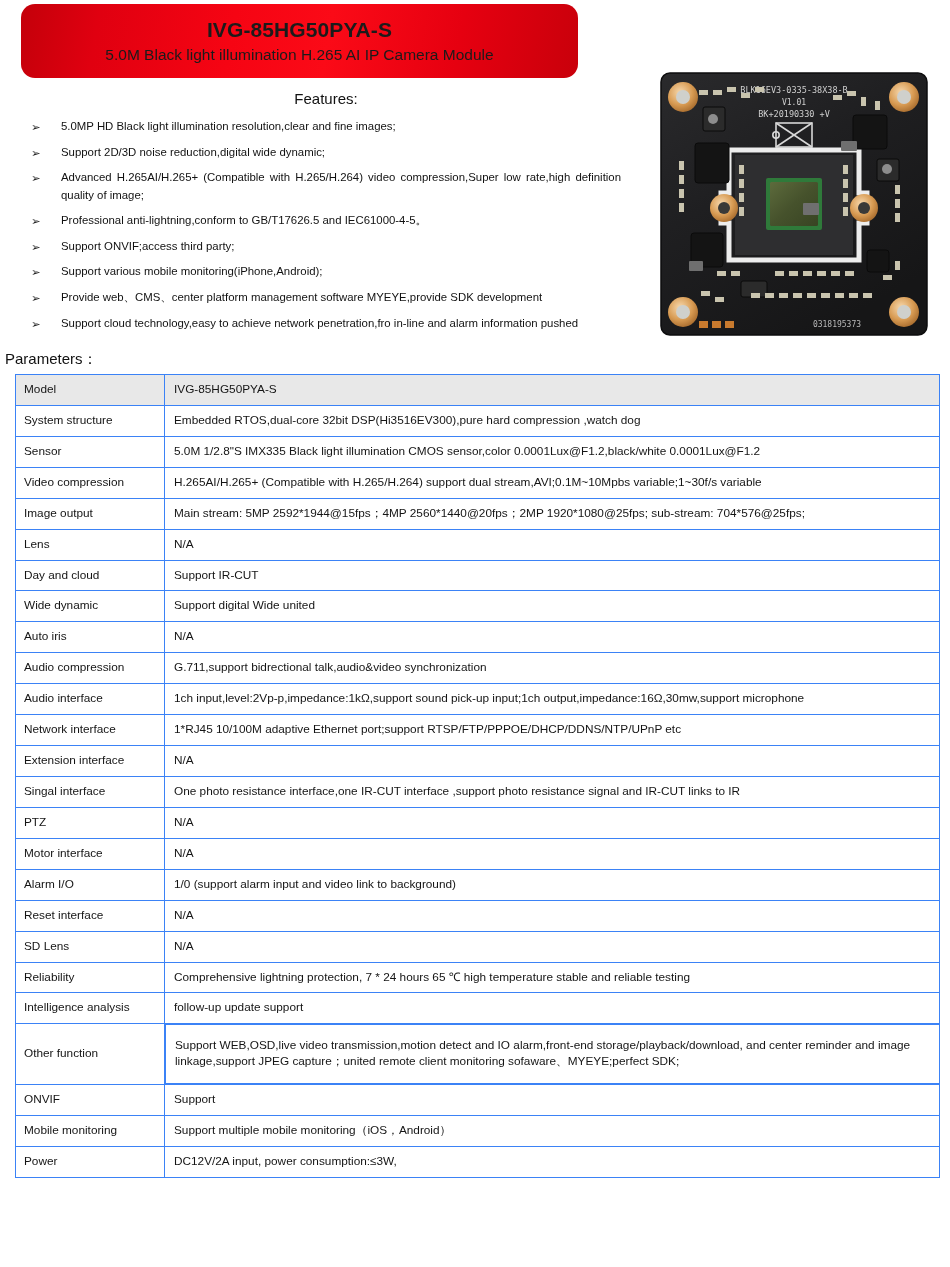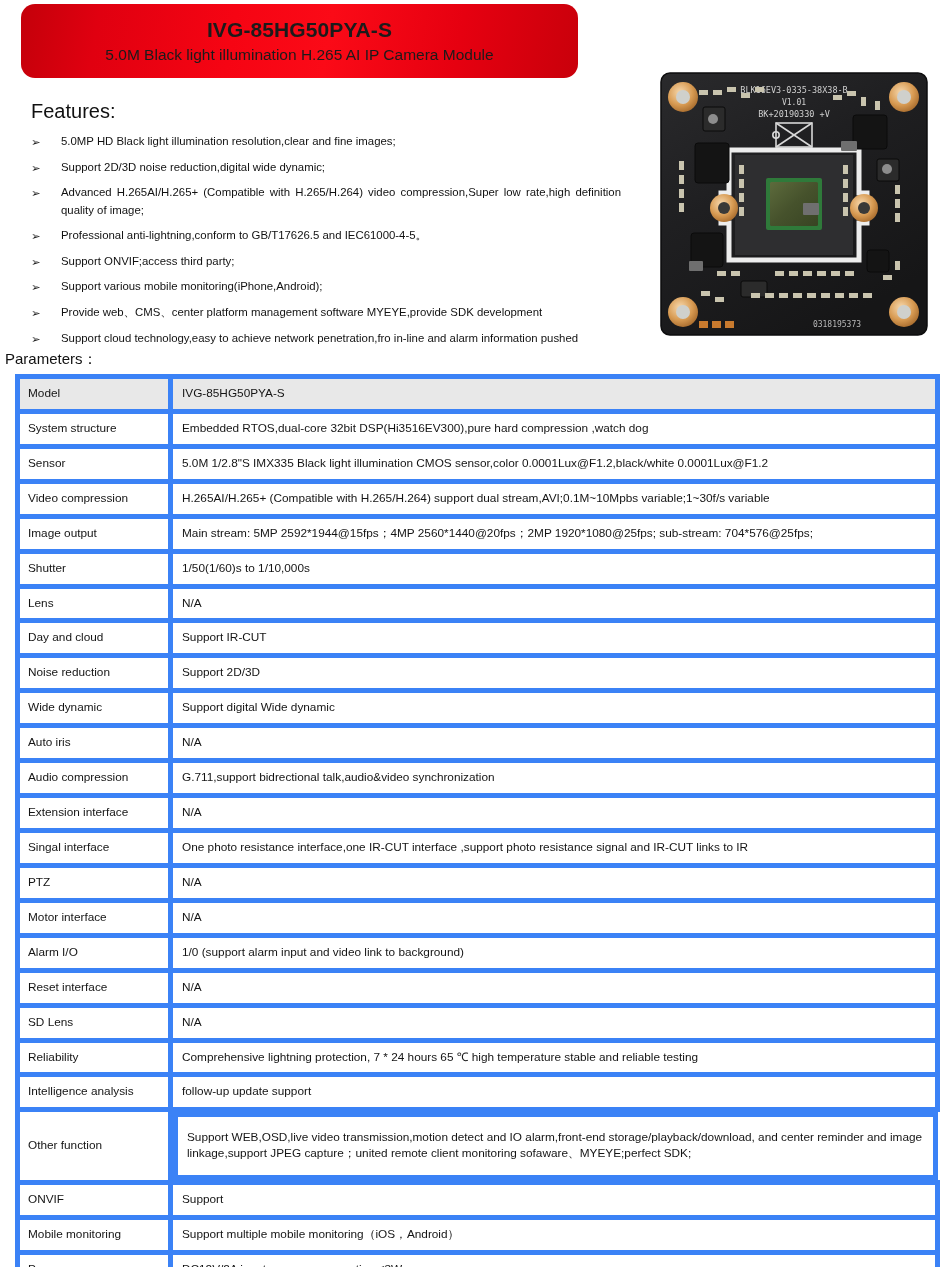--- a/index.html
+++ b/index.html
@@ -53,24 +53,25 @@
   }
 
   
   .features {
     position: absolute;
     left: 31px;
     top: 90px;
     width: 590px;
   }
   .features-heading {
-    font-size: 20px;
+    font-size: 15px;
     color: #111;
-    margin: 9px 0 10px 0;
+    margin: 0 0 10px 0;
     line-height: 1.2;
+    text-align: center;
   }
   .feature-row {
     display: flex;
     align-items: flex-start;
     margin-bottom: 8px;
   }
   .feature-bullet {
     width: 30px;
     flex: 0 0 30px;
     font-size: 11.5px;
@@ -113,21 +114,21 @@
   .spec-table {
     position: absolute;
     left: 15px;
     top: 374px;
     width: 925px;
     border-collapse: collapse;
     table-layout: fixed;
     background: #fff;
   }
   .spec-table td {
-    border: 5px solid #3b82f6;
+    border: 1px solid #3b82f6;
     font-size: 11.8px;
     color: #141414;
     vertical-align: middle;
     line-height: 1.35;
   }
   .spec-table td.k {
     width: 140px;
     padding: 7px 0 7px 8px;
   }
   .spec-table td.v {
@@ -343,46 +344,46 @@
       </tr>
       <tr>
         <td class="k">Video compression</td>
         <td class="v">H.265AI/H.265+ (Compatible with H.265/H.264)   support dual stream,AVI;0.1M~10Mpbs variable;1~30f/s variable</td>
       </tr>
       <tr>
         <td class="k">Image output</td>
         <td class="v">Main stream: 5MP 2592*1944@15fps；4MP 2560*1440@20fps；2MP 1920*1080@25fps; sub-stream: 704*576@25fps;</td>
       </tr>
       <tr>
-        <td class="k">Shutter</td>
-        <td class="v">1/50(1/60)s to 1/10,000s</td>
-      </tr>
-      <tr>
         <td class="k">Lens</td>
         <td class="v">N/A</td>
       </tr>
       <tr>
         <td class="k">Day and cloud</td>
         <td class="v">Support IR-CUT</td>
       </tr>
       <tr>
-        <td class="k">Noise reduction</td>
-        <td class="v">Support 2D/3D</td>
-      </tr>
-      <tr>
         <td class="k">Wide dynamic</td>
-        <td class="v">Support digital Wide dynamic</td>
+        <td class="v">Support digital Wide united</td>
       </tr>
       <tr>
         <td class="k">Auto iris</td>
         <td class="v">N/A</td>
       </tr>
       <tr>
         <td class="k">Audio compression</td>
         <td class="v">G.711,support bidrectional talk,audio&amp;video synchronization</td>
+      </tr>
+      <tr>
+        <td class="k">Audio interface</td>
+        <td class="v">1ch input,level:2Vp-p,impedance:1kΩ,support sound pick-up input;1ch output,impedance:16Ω,30mw,support microphone</td>
+      </tr>
+      <tr>
+        <td class="k">Network interface</td>
+        <td class="v">1*RJ45 10/100M adaptive Ethernet port;support RTSP/FTP/PPPOE/DHCP/DDNS/NTP/UPnP etc</td>
       </tr>
       <tr>
         <td class="k">Extension interface</td>
         <td class="v">N/A</td>
       </tr>
       <tr>
         <td class="k">Singal interface</td>
         <td class="v">One photo resistance interface,one IR-CUT interface ,support photo resistance signal and IR-CUT links to IR</td>
       </tr>
       <tr>

